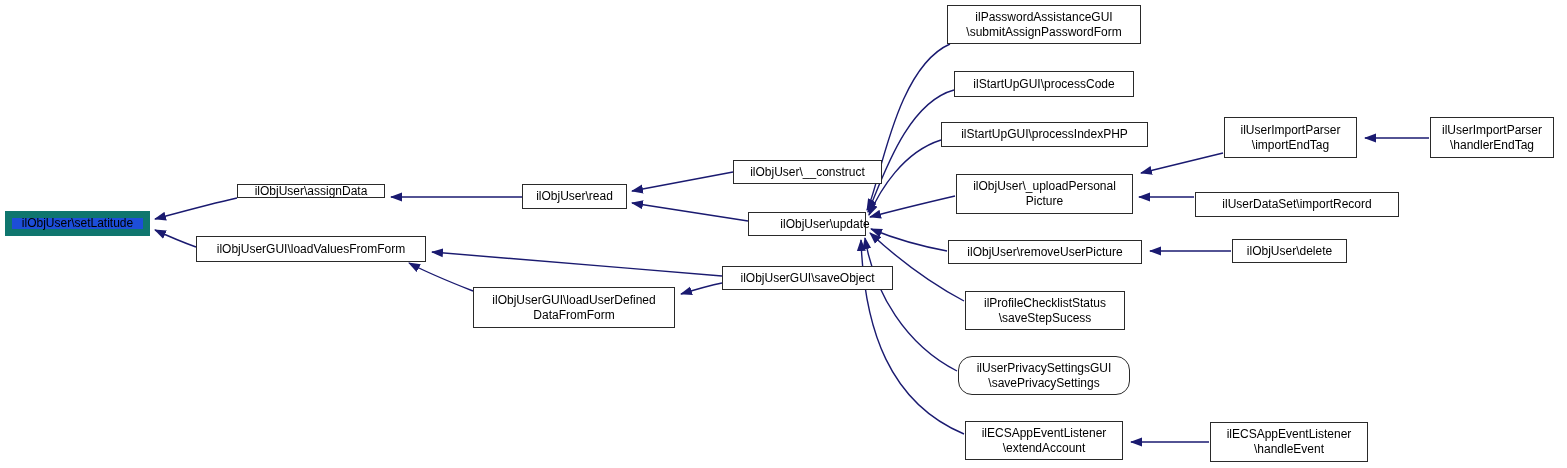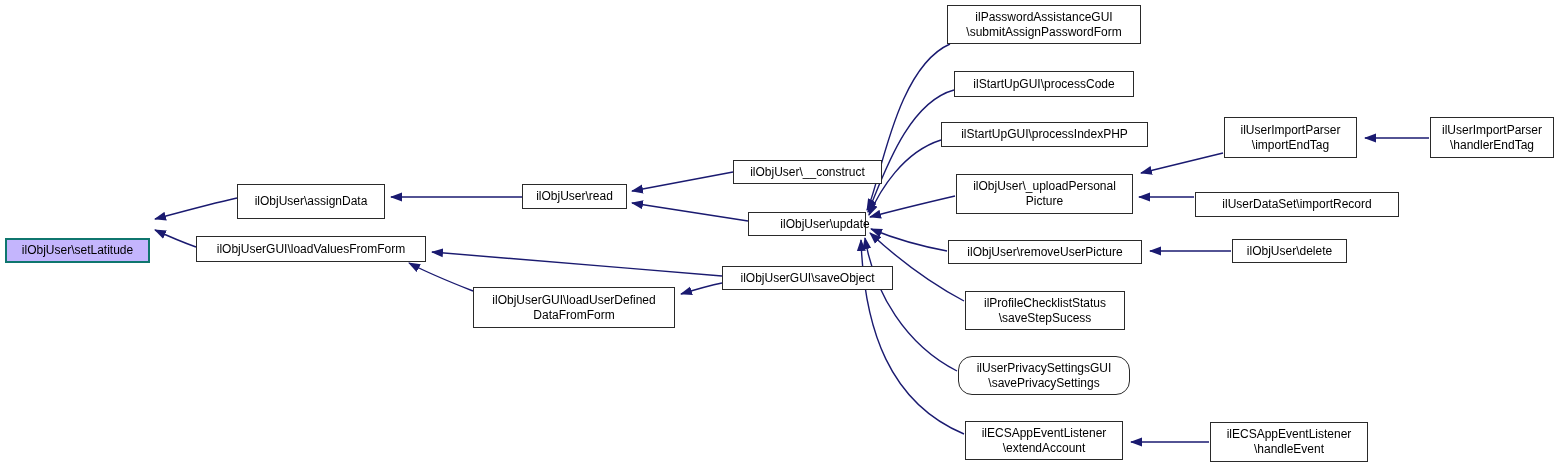--- a/index.html
+++ b/index.html
@@ -27,23 +27,22 @@
     line-height: 15px;
     display: flex;
     align-items: center;
     justify-content: center;
     text-align: center;
     white-space: pre-line;
     padding: 1px 3px;
     cursor: pointer;
   }
   .node.hl {
-    background: #c4b5fd;
-    border: 2px solid #0f766e;
-    margin-top: 27px;
+    background: #1d4ed8;
+    border: 7px solid #0f766e;
   }
 </style>
 </head>
 <body>
 
 <div class="canvas">
   <svg class="edge-layer" width="1567" height="468" viewBox="0 0 1567 468" xmlns="http://www.w3.org/2000/svg">
     <defs>
       <marker id="arrow" markerUnits="userSpaceOnUse" markerWidth="13" markerHeight="10" refX="11" refY="5" orient="auto">
         <path d="M0,0.5 L12,5 L0,9.5 z" fill="#1a1a70"></path>
@@ -68,21 +67,21 @@
         <path d="M964,434 C890,403 864,330 861,240" fill="none" stroke="#1a1a70" stroke-width="1.4" marker-end="url(#arrow)"></path>
         <path d="M1223,153 C1194,160 1165,167 1141,173" fill="none" stroke="#1a1a70" stroke-width="1.4" marker-end="url(#arrow)"></path>
         <path d="M1194,197 C1176,197 1156,197 1139,197" fill="none" stroke="#1a1a70" stroke-width="1.4" marker-end="url(#arrow)"></path>
         <path d="M1231,251 C1203,251 1176,251 1150,251" fill="none" stroke="#1a1a70" stroke-width="1.4" marker-end="url(#arrow)"></path>
         <path d="M1429,138 C1407,138 1385,138 1365,138" fill="none" stroke="#1a1a70" stroke-width="1.4" marker-end="url(#arrow)"></path>
         <path d="M1209,442 C1183,442 1156,442 1131,442" fill="none" stroke="#1a1a70" stroke-width="1.4" marker-end="url(#arrow)"></path>
       </g>
   </svg>
 
 <div class="node hl" style="left: 5px; top: 211px; width: 145px; height: 25px;">ilObjUser\setLatitude</div>
-    <div class="node" style="left: 237px; top: 184px; width: 148px; height: 35px;">ilObjUser\assignData</div>
+    <div class="node" style="left: 237px; top: 184px; width: 148px; height: 14px;">ilObjUser\assignData</div>
     <div class="node" style="left: 196px; top: 236px; width: 230px; height: 26px;">ilObjUserGUI\loadValuesFromForm</div>
     <div class="node" style="left: 522px; top: 184px; width: 105px; height: 25px;">ilObjUser\read</div>
     <div class="node" style="left: 733px; top: 160px; width: 149px; height: 24px;">ilObjUser\__construct</div>
     <div class="node" style="left: 748px; top: 212px; width: 118px; height: 24px; padding-left: 39px;">ilObjUser\update</div>
     <div class="node" style="left: 722px; top: 266px; width: 171px; height: 24px;">ilObjUserGUI\saveObject</div>
     <div class="node" style="left: 473px; top: 287px; width: 202px; height: 41px;">ilObjUserGUI\loadUserDefined
 DataFromForm</div>
     <div class="node" style="left: 947px; top: 5px; width: 194px; height: 39px;">ilPasswordAssistanceGUI
 \submitAssignPasswordForm</div>
     <div class="node" style="left: 954px; top: 71px; width: 180px; height: 26px;">ilStartUpGUI\processCode</div>

